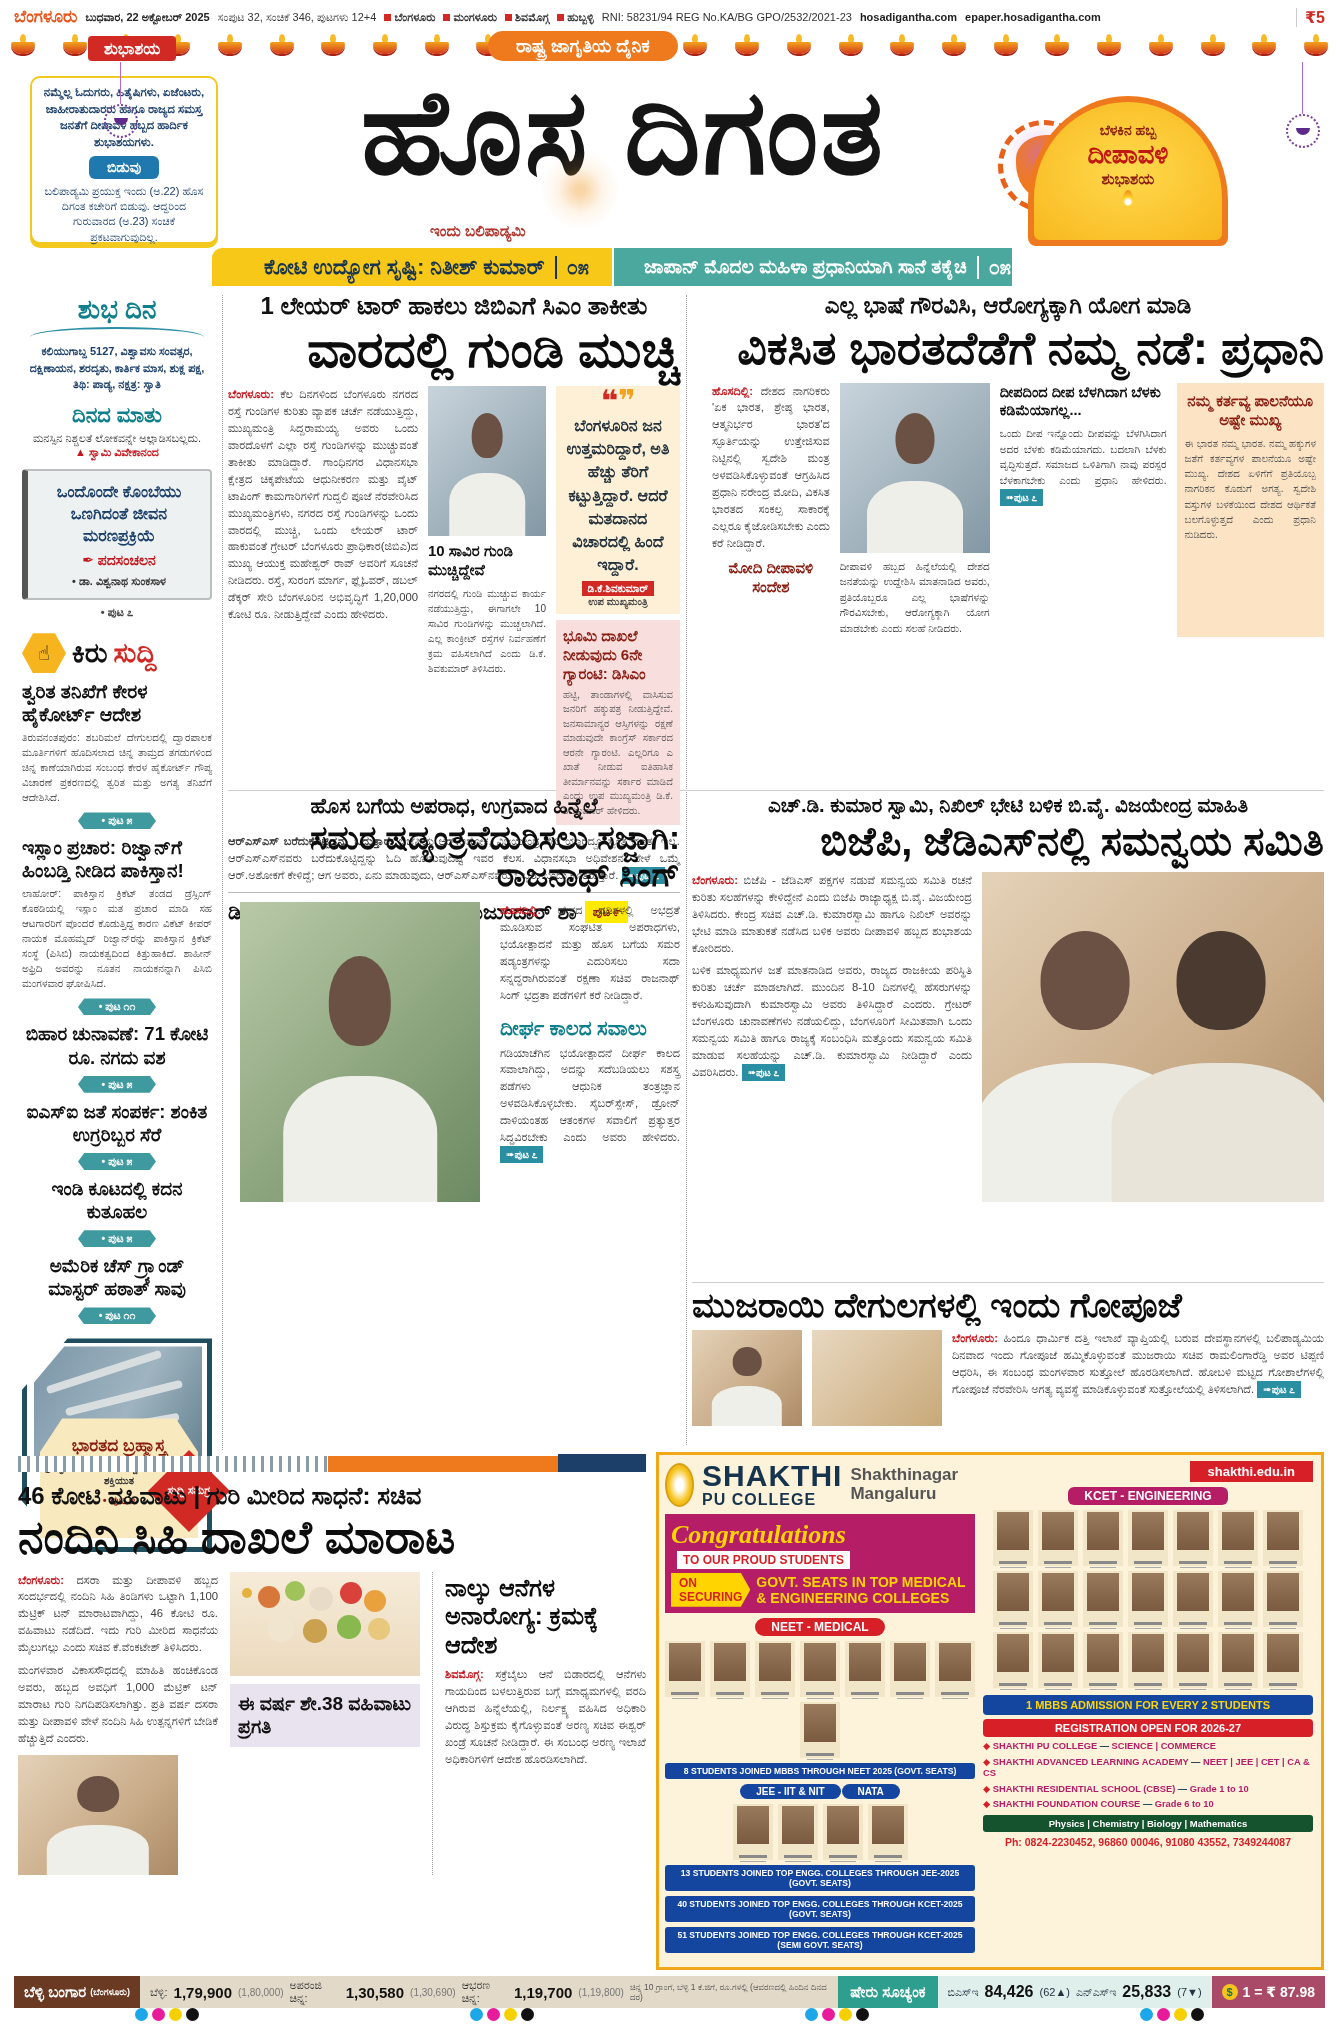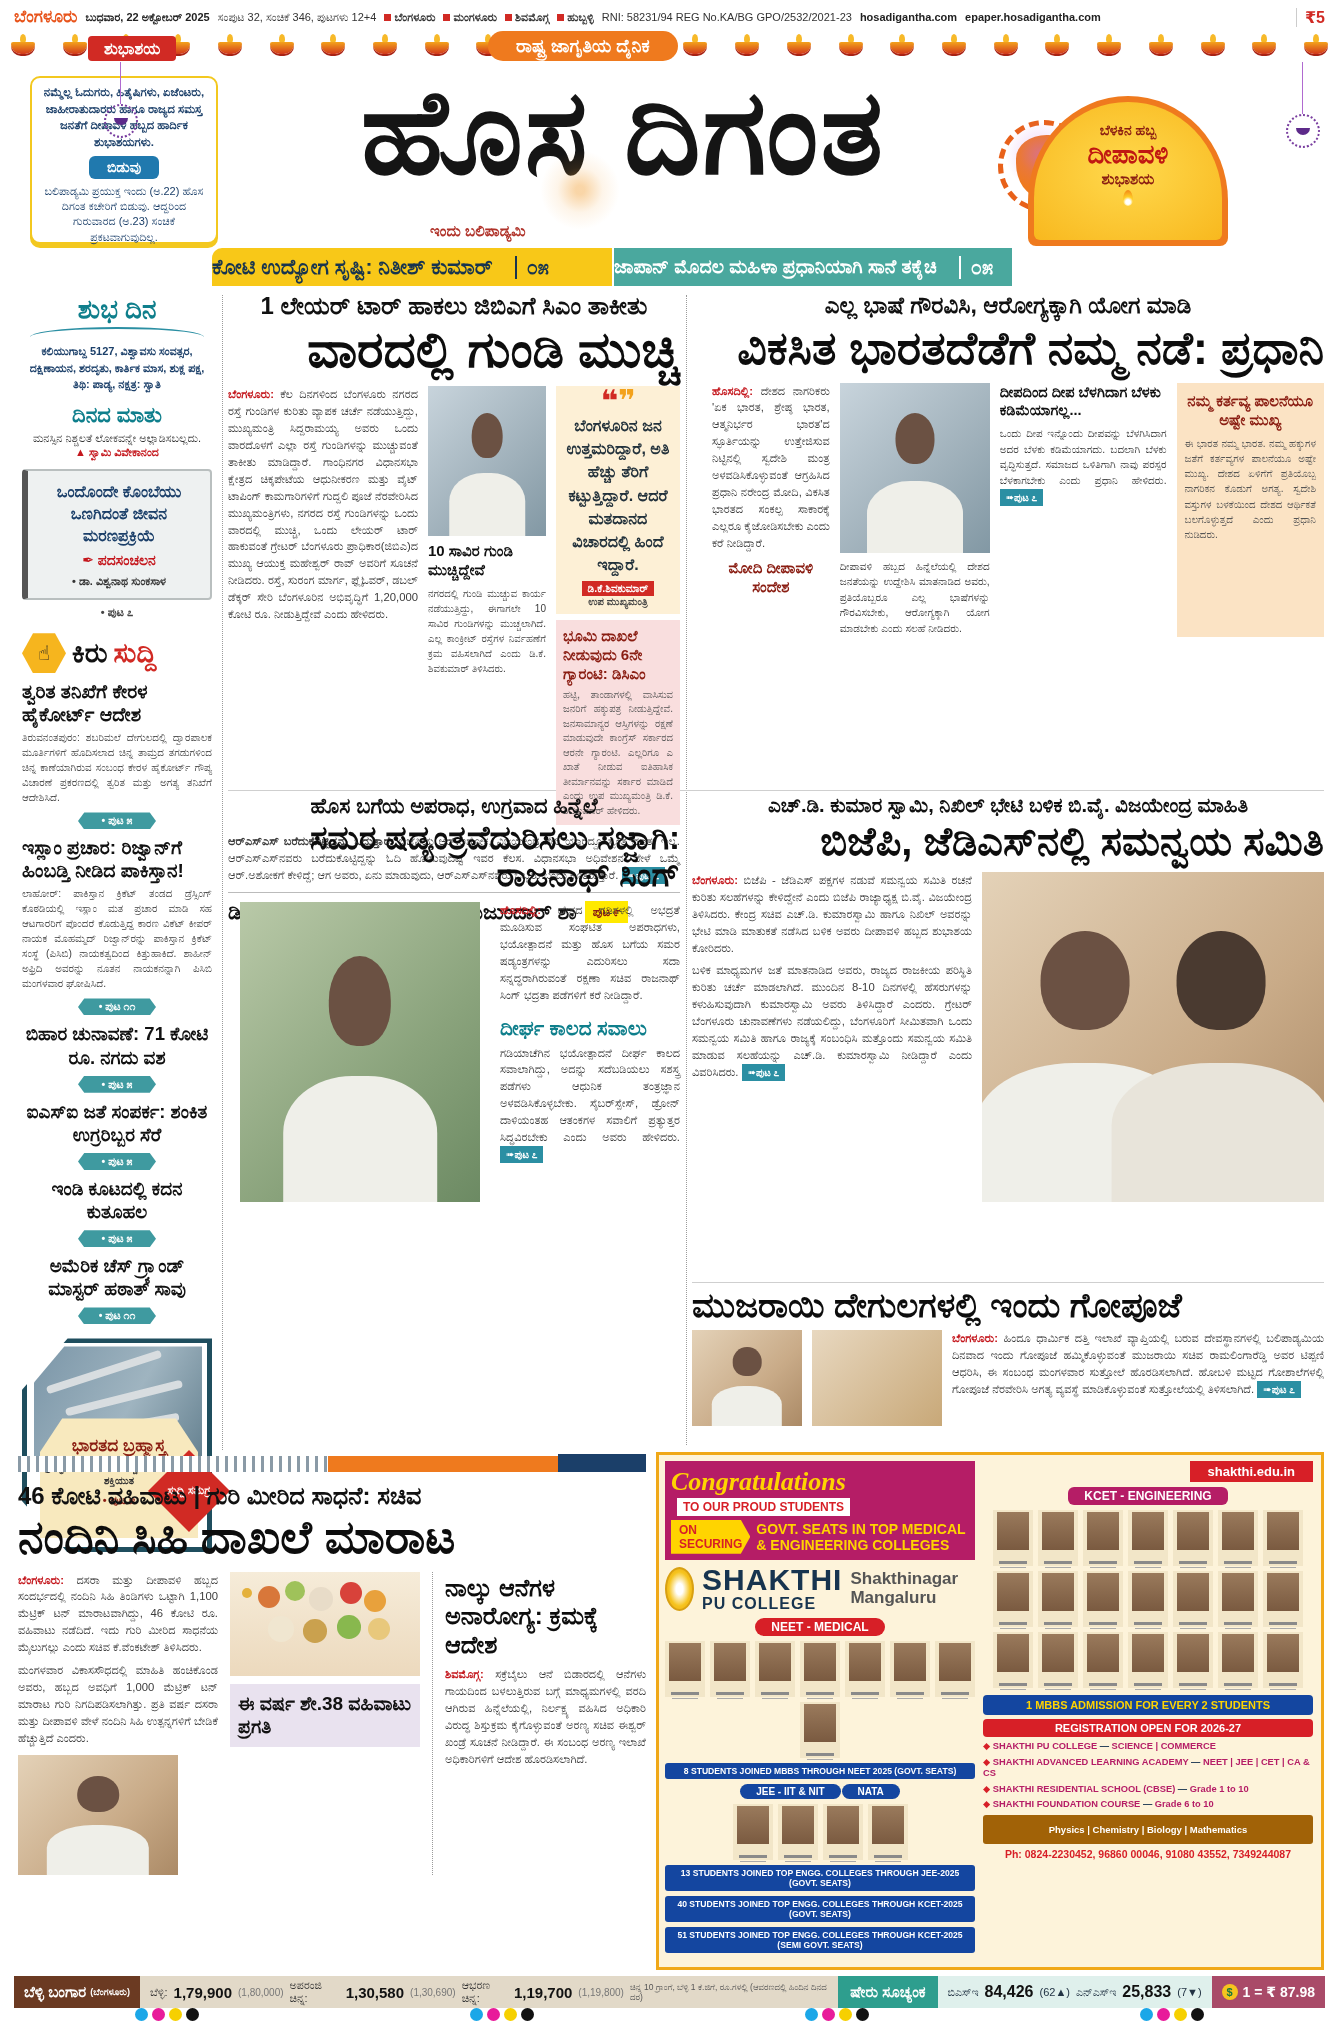--- a/index.html
+++ b/index.html
@@ -35,21 +35,21 @@
   #ornament{left:1028px;top:96px;width:200px;height:150px;background:#ef7a1e;border-radius:50% 50% 8px 8px/70% 70% 8px 8px;padding:6px;}
   #ornament .inner{width:100%;height:100%;background:radial-gradient(#ffd94d,#f8b81e);border-radius:50% 50% 6px 6px/70% 70% 6px 6px;text-align:center;padding-top:20px;}
   #ornament .o1{color:#8a1d12;font-weight:bold;font-size:14px;}
   #ornament .o2{color:#c01812;font-weight:800;font-size:26px;}
   #ornament .o3{color:#8a1d12;font-weight:bold;font-size:15px;}
   .flame{width:10px;height:16px;margin:2px auto 0;background:radial-gradient(circle at 50% 75%,#fff 0 18%,#ffce26 40%,#f07a12 100%);border-radius:50% 50% 50% 50%/65% 65% 35% 35%;}
   .hang-diya{width:34px;height:34px;border:2px dotted #7a3fa0;border-radius:50%;display:flex;align-items:center;justify-content:center;}
   .hang-diya i{width:14px;height:7px;background:#5d2a8a;border-radius:0 0 8px 8px;display:block;}
   .string{position:absolute;width:1px;background:#b06ad0;}
   
-  .strip{height:38px;display:flex;align-items:center;gap:22px;font-weight:800;}
+  .strip{height:38px;display:flex;align-items:center;justify-content:center;gap:10px;font-weight:800;padding-left:29px;}
   #strip-l{left:212px;top:248px;width:400px;background:#f8c818;color:#17344f;font-size:21px;border-radius:10px 0 0 0;}
   #strip-r{left:614px;top:248px;width:398px;background:#4aa89e;color:#fff;font-size:19px;}
   .strip .pg{font-size:20px;border-left:2px solid currentColor;padding-left:10px;}
   
   .vrule{border-left:1px dotted #9a9a9a;}
   .hrule{border-top:1px solid #cfcfcf;}
   
   .kicker{font-weight:800;color:#111;text-align:center;}
   .headline{font-weight:800;color:#0d0d0d;text-align:right;line-height:1.12;}
   .body-txt{font-size:11.3px;color:#3c3c3c;line-height:1.5;text-align:justify;}
@@ -177,21 +177,21 @@
   .stu::after{content:"";position:absolute;left:6px;bottom:2px;width:28px;height:3px;background:#8a8a8a;box-shadow:0 5px 0 -1px #aaa;}
   .band{background:#1446a0;color:#fff;font-weight:800;font-size:8.6px;text-align:center;padding:3px 2px;border-radius:3px;}
   #ad-url{align-self:flex-end;background:#d71f27;color:#fff;font-weight:800;font-size:13px;padding:3px 18px;}
   #ad-panel{display:flex;gap:6px;margin-top:2px;}
   #ad-panel .pcol{flex:1;display:flex;flex-direction:column;gap:4px;}
   .band-big{background:#1446a0;color:#ffd400;font-weight:800;font-size:11px;text-align:center;padding:4px;border-radius:4px;}
   .band-red{background:#d71f27;color:#fff;font-weight:800;font-size:11px;text-align:center;padding:3px;border-radius:4px;}
   .ad-li{font-size:9.3px;font-weight:800;color:#17344f;line-height:1.25;}
   .ad-li i{color:#d71f27;font-style:normal;}
   .ad-li span{color:#b51d66;}
-  .band-green{background:#a16207;color:#fff;font-weight:800;font-size:9.5px;text-align:center;padding:9px;border-radius:3px;}
+  .band-green{background:#14532d;color:#fff;font-weight:800;font-size:9.5px;text-align:center;padding:3px;border-radius:3px;}
   .ad-ph{color:#d71f27;font-weight:800;font-size:10.5px;text-align:center;}
   
   #rates{left:14px;top:1976px;width:1311px;height:32px;display:flex;align-items:center;gap:0;}
   #rates .lbl{background:#6b3a22;color:#fff;font-weight:800;font-size:15px;padding:5px 10px;height:32px;display:flex;align-items:center;gap:4px;}
   #rates .lbl small{font-weight:bold;font-size:9px;}
   #rates .vals{background:#e2d9c8;height:32px;display:flex;align-items:center;gap:6px;padding:0 10px;font-size:11px;color:#333;flex:1;}
   #rates .vals b{font-size:15px;color:#111;}
   #rates .vals .pp{color:#777;font-size:10px;}
   #rates .note{font-size:8.5px;color:#555;max-width:210px;line-height:1.2;}
   #rates .stk{background:#2e9e8e;color:#fff;font-weight:800;font-size:15px;padding:0 12px;height:32px;display:flex;align-items:center;}
@@ -499,35 +499,35 @@
       </div>
       <div id="eleph" style="flex:1;border-left:1px dotted #9a9a9a;padding-left:12px;">
         <div class="headline">ನಾಲ್ಕು ಆನೆಗಳ ಅನಾರೋಗ್ಯ: ಕ್ರಮಕ್ಕೆ ಆದೇಶ</div>
         <div class="body-txt" style="margin-top:6px;"><span class="dateline">ಶಿವಮೊಗ್ಗ:</span> <span>ಸಕ್ರೆಬೈಲು ಆನೆ ಬಿಡಾರದಲ್ಲಿ ಆನೆಗಳು ಗಾಯದಿಂದ ಬಳಲುತ್ತಿರುವ ಬಗ್ಗೆ ಮಾಧ್ಯಮಗಳಲ್ಲಿ ವರದಿ ಆಗಿರುವ ಹಿನ್ನೆಲೆಯಲ್ಲಿ, ನಿರ್ಲಕ್ಷ್ಯ ವಹಿಸಿದ ಅಧಿಕಾರಿ ವಿರುದ್ಧ ಶಿಸ್ತುಕ್ರಮ ಕೈಗೊಳ್ಳುವಂತೆ ಅರಣ್ಯ ಸಚಿವ ಈಶ್ವರ್ ಖಂಡ್ರೆ ಸೂಚನೆ ನೀಡಿದ್ದಾರೆ. ಈ ಸಂಬಂಧ ಅರಣ್ಯ ಇಲಾಖೆ ಅಧಿಕಾರಿಗಳಿಗೆ ಆದೇಶ ಹೊರಡಿಸಲಾಗಿದೆ.</span></div>
       </div>
     </div>
   </div>
 
   <div id="ad" class="abs">
     <div class="left">
+      <div id="ad-head">
+        <div id="ad-logo"></div>
+        <div>
+          <div class="n1">SHAKTHI</div>
+          <div class="n2">PU COLLEGE</div>
+        </div>
+        <div class="loc">Shakthinagar Mangaluru</div>
+      </div>
       <div id="congrats">
         <span class="c1">Congratulations</span>
         <span class="c2">TO OUR PROUD STUDENTS</span>
         <div class="row2">
           <span class="c3">ON SECURING</span>
           <span class="c4">GOVT. SEATS IN TOP MEDICAL &amp; ENGINEERING COLLEGES</span>
         </div>
-      </div>
-      <div id="ad-head">
-        <div id="ad-logo"></div>
-        <div>
-          <div class="n1">SHAKTHI</div>
-          <div class="n2">PU COLLEGE</div>
-        </div>
-        <div class="loc">Shakthinagar Mangaluru</div>
       </div>
       <div class="pill red">NEET - MEDICAL</div>
       <div class="grid">
           <div class="stu"></div>
           <div class="stu"></div>
           <div class="stu"></div>
           <div class="stu"></div>
           <div class="stu"></div>
           <div class="stu"></div>
           <div class="stu"></div>

